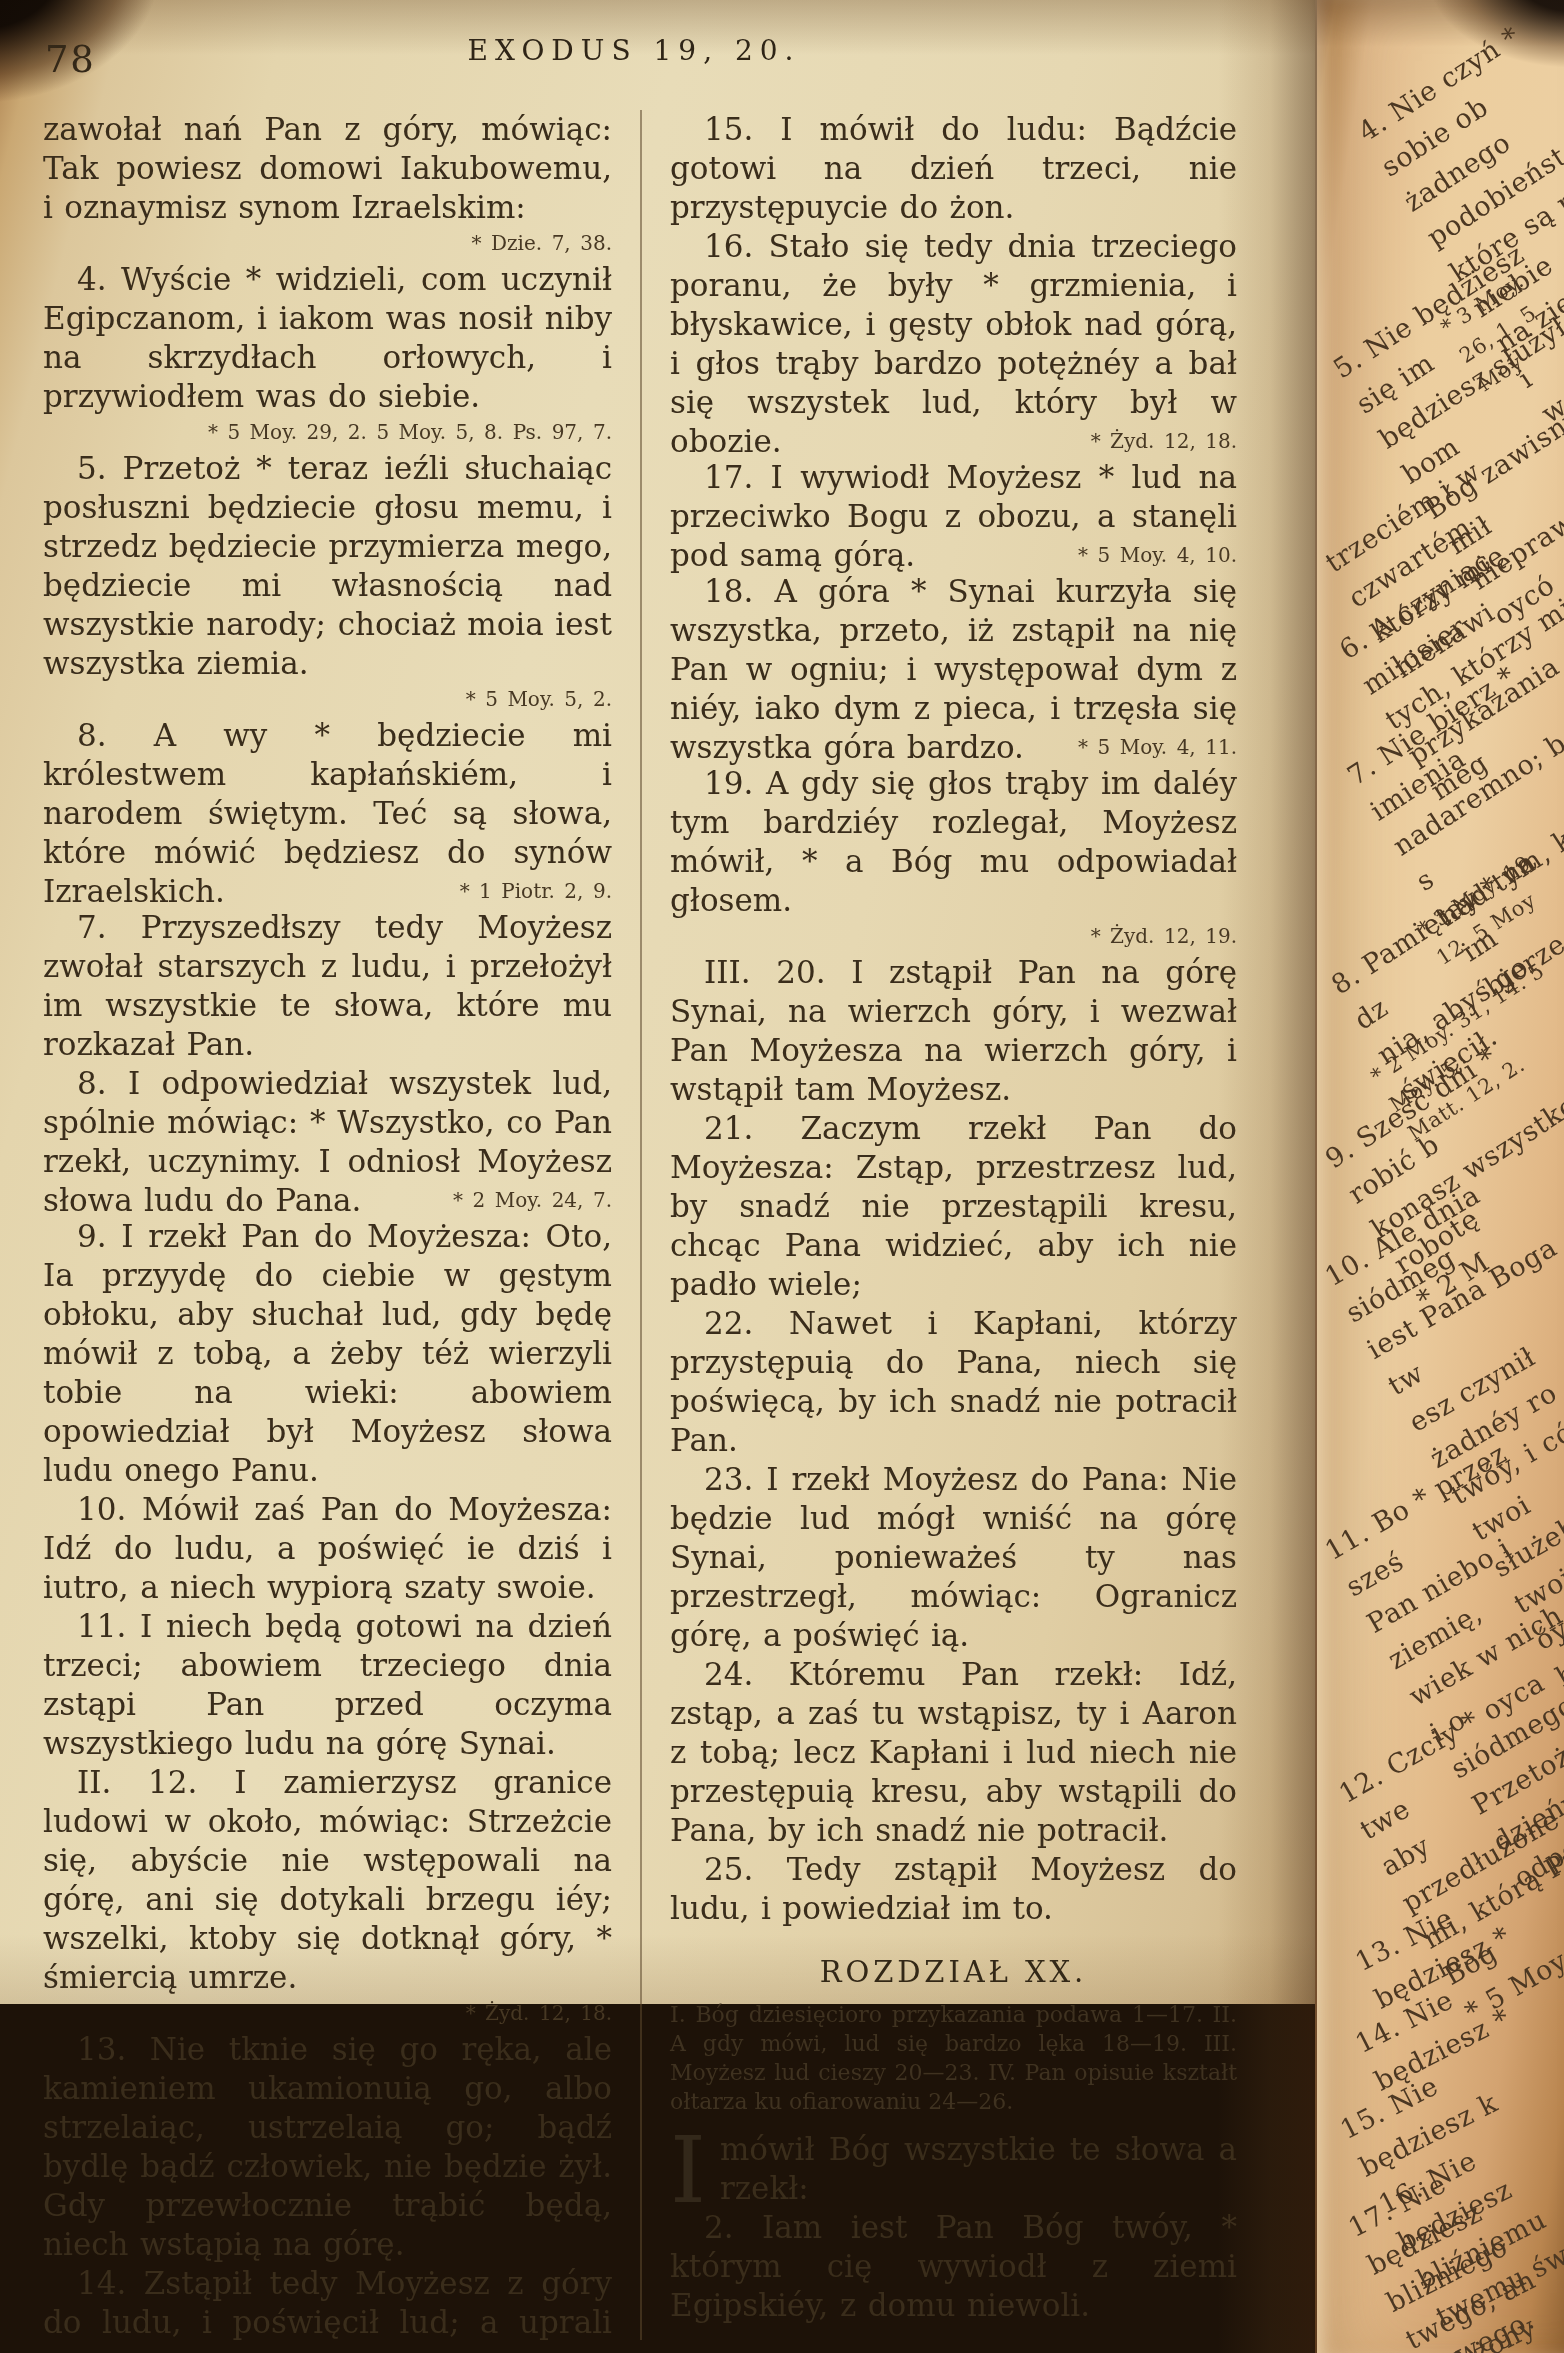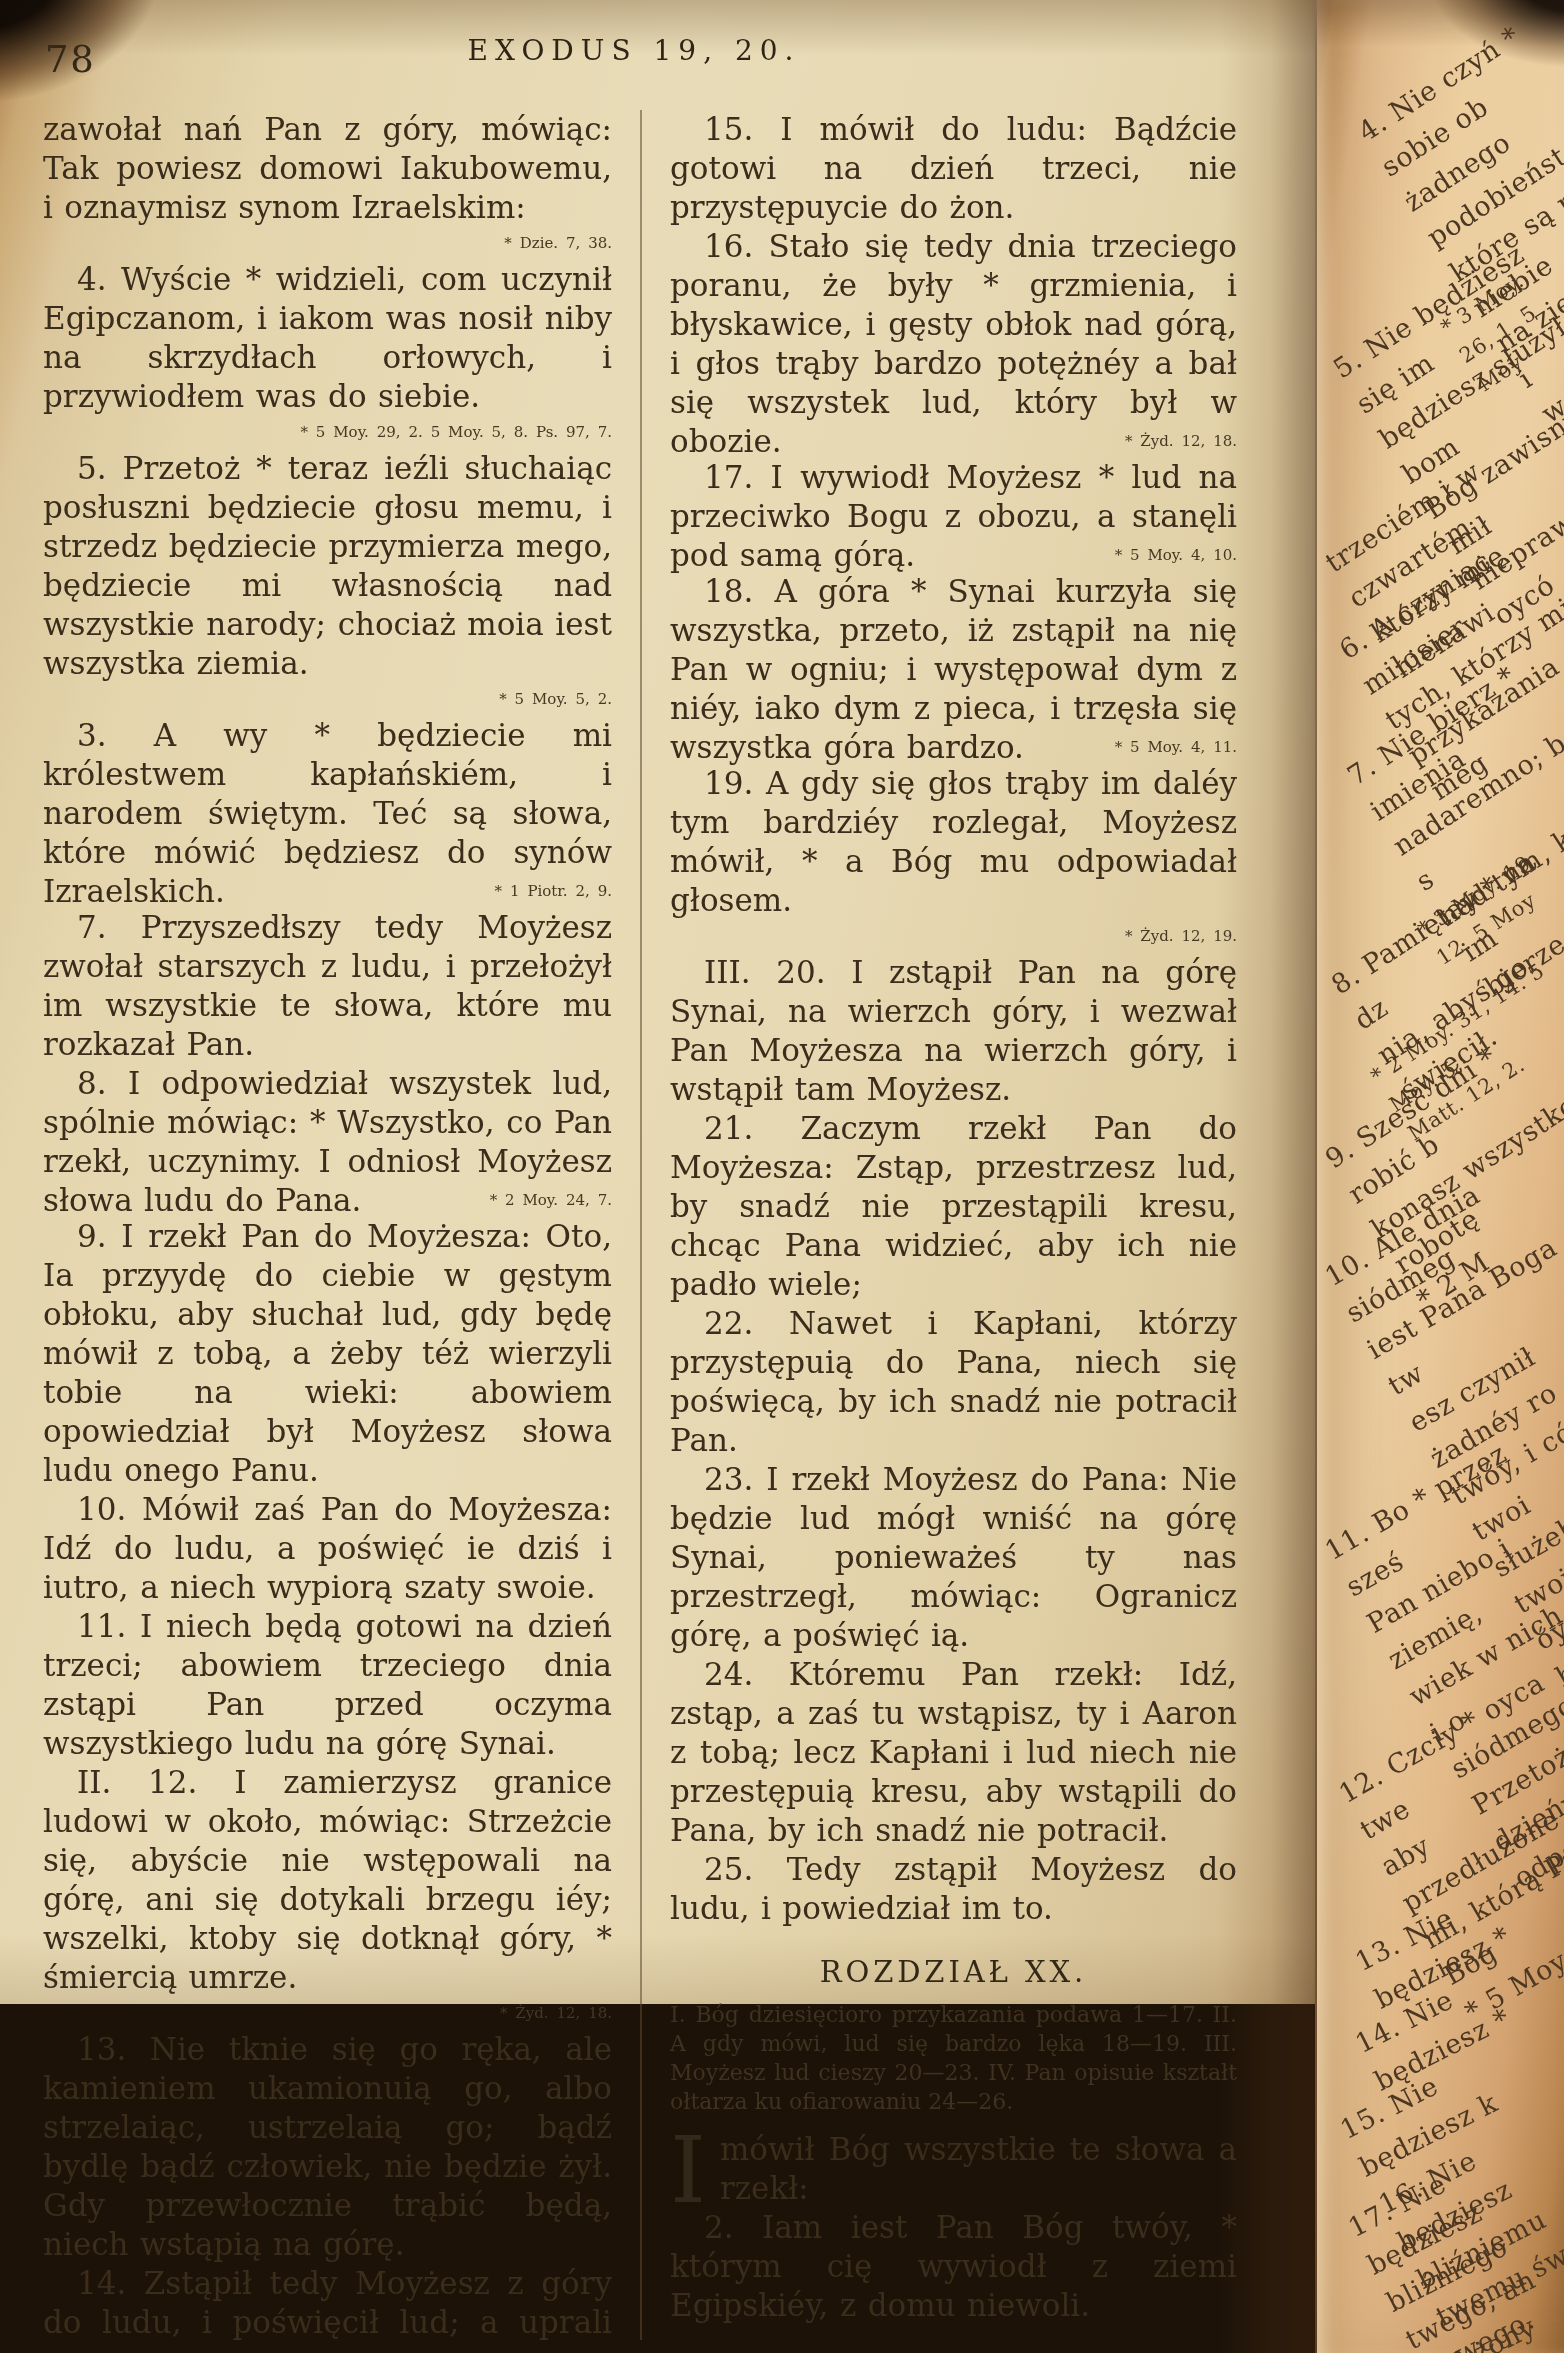--- a/index.html
+++ b/index.html
@@ -37,21 +37,21 @@
   }
   .col{width:597px;box-sizing:border-box;}
   .col-left{padding-right:28px;}
   .col-right{border-left:2.3px solid rgba(92,72,46,0.55);padding-left:28px;}
   .verse{
     margin:0;font-size:31px;line-height:39px;text-align:justify;
     text-indent:34px;hyphens:auto;word-spacing:1.6px;color:#3a2d1b;
   }
   .verse.no-indent{text-indent:0;}
   .ref{
-    display:block;text-align:right;font-size:15px;line-height:33px;
+    display:block;text-align:right;font-size:20px;line-height:33px;
     color:#473823;word-spacing:3.1px;
   }
   .ref.inline{margin-top:-36px;}
   .chapter-heading{
     margin:27px 0 11px 0;text-align:center;font-weight:normal;
     font-size:29px;letter-spacing:3.9px;color:#332817;
   }
   .chapter-summary{
     margin:0 0 14px 0;font-size:22px;line-height:29px;text-align:justify;
     color:#3f3220;hyphens:auto;
@@ -120,21 +120,21 @@
 
   <div class="columns">
 
     <div class="col col-left">
       <p class="verse no-indent">zawołał nań Pan z góry, mówiąc: Tak powiesz domowi Iakubowemu, i oznaymisz synom Izraelskim:</p>
       <span class="ref">* Dzie. 7, 38.</span>
       <p class="verse">4. Wyście * widzieli, com uczynił Egipczanom, i iakom was nosił niby na skrzydłach orłowych, i przywiodłem was do siebie.</p>
       <span class="ref">* 5 Moy. 29, 2.  5 Moy. 5, 8.  Ps. 97, 7.</span>
       <p class="verse">5. Przetoż * teraz ieźli słuchaiąc posłuszni będziecie głosu memu, i strzedz będziecie przymierza mego, będziecie mi własnością nad wszystkie narody; chociaż moia iest wszystka ziemia.</p>
       <span class="ref">* 5 Moy. 5, 2.</span>
-      <p class="verse">3. A wy * będziecie mi królestwem kapłańskiém, i narodem świętym. Teć są słowa, które mówić będziesz do synów Izraelskich.</p>
+      <p class="verse">8. A wy * będziecie mi królestwem kapłańskiém, i narodem świętym. Teć są słowa, które mówić będziesz do synów Izraelskich.</p>
       <span class="ref inline">* 1 Piotr. 2, 9.</span>
       <p class="verse">7. Przyszedłszy tedy Moyżesz zwołał starszych z ludu, i przełożył im wszystkie te słowa, które mu rozkazał Pan.</p>
       <p class="verse">8. I odpowiedział wszystek lud, spólnie mówiąc: * Wszystko, co Pan rzekł, uczynimy. I odniosł Moyżesz słowa ludu do Pana.</p>
       <span class="ref inline">* 2 Moy. 24, 7.</span>
       <p class="verse">9. I rzekł Pan do Moyżesza: Oto, Ia przyydę do ciebie w gęstym obłoku, aby słuchał lud, gdy będę mówił z tobą, a żeby téż wierzyli tobie na wieki: abowiem opowiedział był Moyżesz słowa ludu onego Panu.</p>
       <p class="verse">10. Mówił zaś Pan do Moyżesza: Idź do ludu, a poświęć ie dziś i iutro, a niech wypiorą szaty swoie.</p>
       <p class="verse">11. I niech będą gotowi na dzień trzeci; abowiem trzeciego dnia zstąpi Pan przed oczyma wszystkiego ludu na górę Synai.</p>
       <p class="verse">II. 12. I zamierzysz granice ludowi w około, mówiąc: Strzeżcie się, abyście nie wstępowali na górę, ani się dotykali brzegu iéy; wszelki, ktoby się dotknął góry, * śmiercią umrze.</p>
       <span class="ref">* Żyd. 12, 18.</span>
       <p class="verse">13. Nie tknie się go ręka, ale kamieniem ukamionuią go, albo strzelaiąc, ustrzelaią go; bądź bydlę bądź człowiek, nie będzie żył. Gdy przewłocznie trąbić będą, niech wstąpią na górę.</p>

